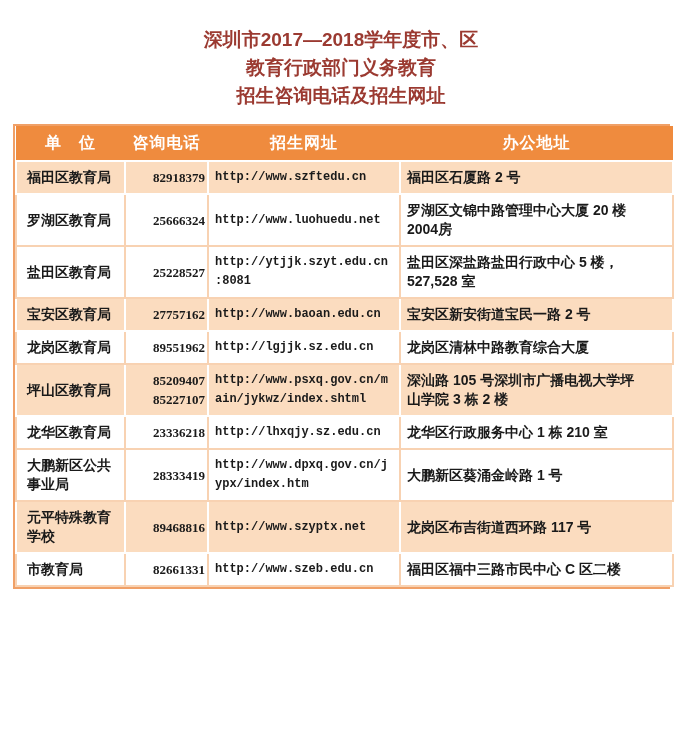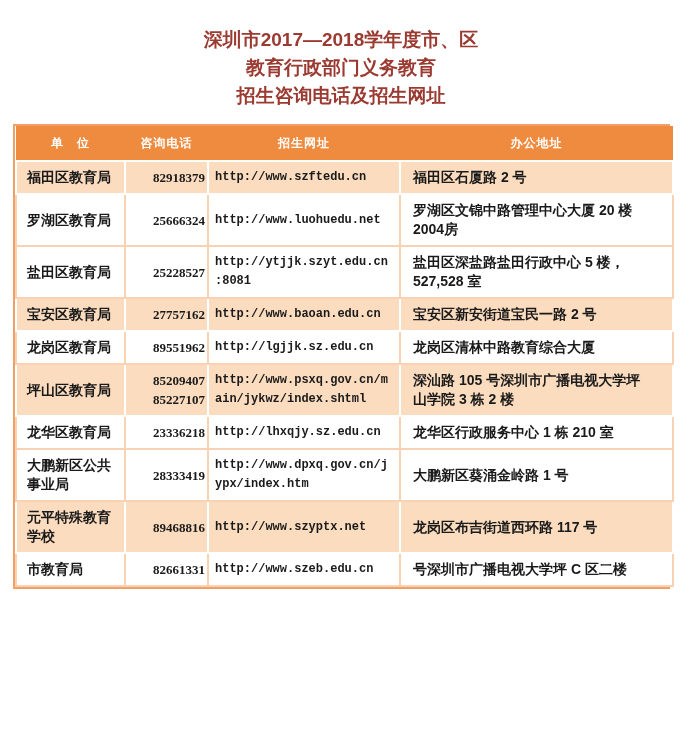--- a/index.html
+++ b/index.html
@@ -36,32 +36,32 @@
     border:2px solid var(--outer-border);
   }
   table{
     border-collapse:collapse;
     table-layout:fixed;
     width:100%;
   }
   th{
     background:var(--header-bg);
     color:var(--header-text);
-    font-size:12px;
+    font-size:16px;
     font-weight:bold;
     height:30px;
     padding:2px 6px;
     text-align:center;
     letter-spacing:1px;
   }
   td{
     font-weight:bold;
     font-size:14px;
     line-height:19px;
-    padding:6px 12px;
+    padding:6px 6px;
     vertical-align:middle;
     white-space:pre-line;
     word-break:break-all;
   }
   tr.peach td{background:var(--row-alt-bg);border:2px solid var(--grid-on-peach);}
   tr.white td{background:#FFFFFF;border:2px solid var(--grid-on-white);}
   td.unit{text-align:left;padding-left:10px;word-break:keep-all;}
   td.phone{
     text-align:right;
     font-family:Liberation Serif, serif;
@@ -160,17 +160,17 @@
           <td class="unit">元平特殊教育
 学校</td>
           <td class="phone">89468816</td>
           <td class="url">http://www.szyptx.net</td>
           <td class="address">龙岗区布吉街道西环路 117 号</td>
         </tr>
         <tr class="white">
           <td class="unit">市教育局</td>
           <td class="phone">82661331</td>
           <td class="url">http://www.szeb.edu.cn</td>
-          <td class="address">号深圳市广播电视大学坪 C 区二楼</td>
+          <td class="address">福田区福中三路市民中心 C 区二楼</td>
         </tr>
       </tbody>
   </table>
 </div>
 
 </body></html>

